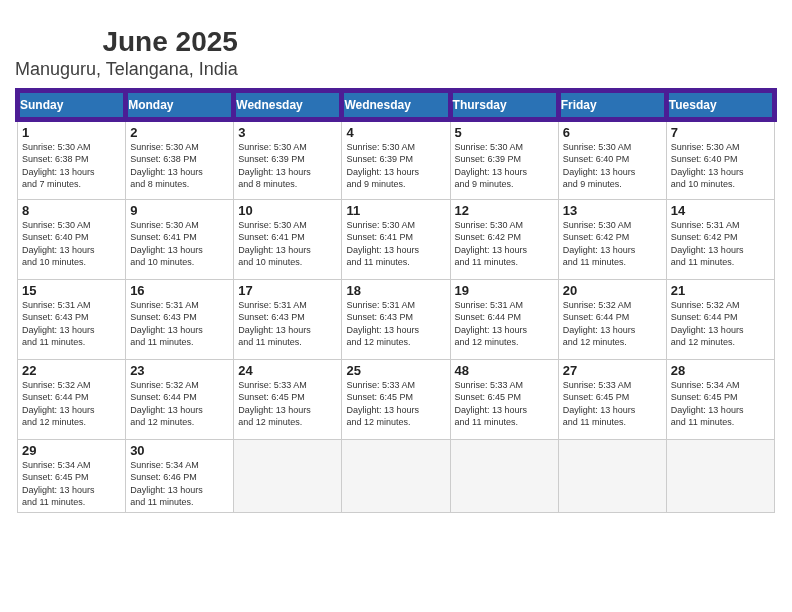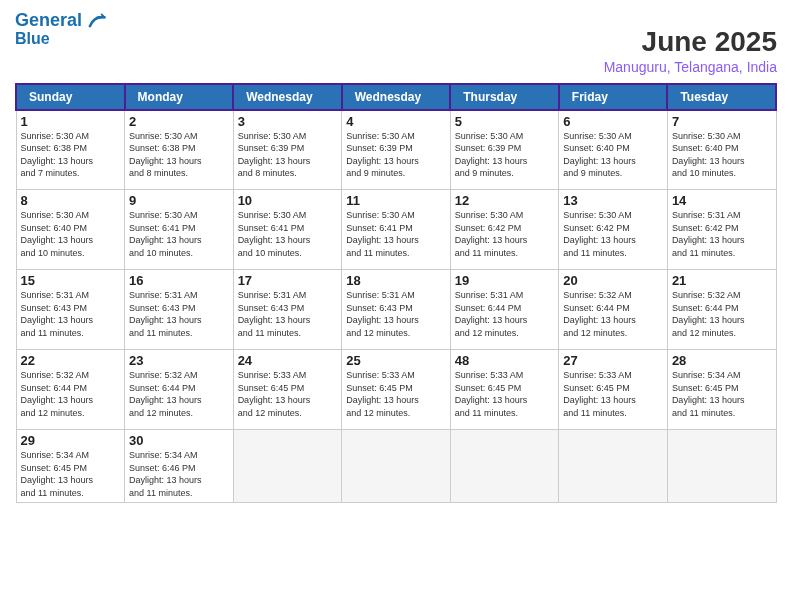--- a/index.html
+++ b/index.html
@@ -44,36 +44,36 @@
       text-align: right;
       margin-top: 15px;
     }
     .month-title {
       font-size: 28px;
       font-weight: bold;
       color: #333;
       line-height: 1.2;
     }
     .location {
-      font-size: 14px;
-      color: #8b5cf6;
+      font-size: 18px;
+      color: #404040;
     }
     table {
       width: 100%;
       border-collapse: collapse;
       table-layout: fixed;
     }
     th {
       background-color: #2a72b5;
       color: #fff;
       font-size: 12px;
       font-weight: bold;
-      padding: 5px 12px;
+      padding: 5px 0;
       text-align: left;
-      border: 2px solid #4c1d95;
+      border: 5px solid #4c1d95;
     }
     td {
       border: 1px solid #ccc;
       vertical-align: top;
       padding: 3px 4px;
       height: 80px;
       background: #fff;
     }
     td.empty {
       background: #f5f5f5;
@@ -92,34 +92,20 @@
     }
     tr:last-child td {
       height: 72px;
     }
   </style>
 </head>
 <body>
 
 <div class="page">
   <div class="header">
-    <div class="logo">
-      <div>
-        <div style="display:flex;align-items:center;">
-          <span class="logo-text">
-            <span>General</span>
-          </span>
-          <svg class="logo-icon" viewBox="0 0 30 22" xmlns="http://www.w3.org/2000/svg">
-            <path d="M8 18 Q14 4 28 6" stroke="#1a6faf" stroke-width="3.5" fill="none" stroke-linecap="round"></path>
-            <path d="M18 6 L28 6 L24 2" stroke="#1a6faf" stroke-width="2.5" fill="none" stroke-linecap="round" stroke-linejoin="round"></path>
-          </svg>
-        </div>
-        <div class="logo-text" style="color:#1a6faf;font-size:16px;margin-top:-2px;">Blue</div>
-      </div>
-    </div>
     <div class="title-block">
       <div class="month-title">June 2025</div>
       <div class="location">Manuguru, Telangana, India</div>
     </div>
   </div>
 
   <table>
     <thead>
       <tr>
         <th>Sunday</th>

